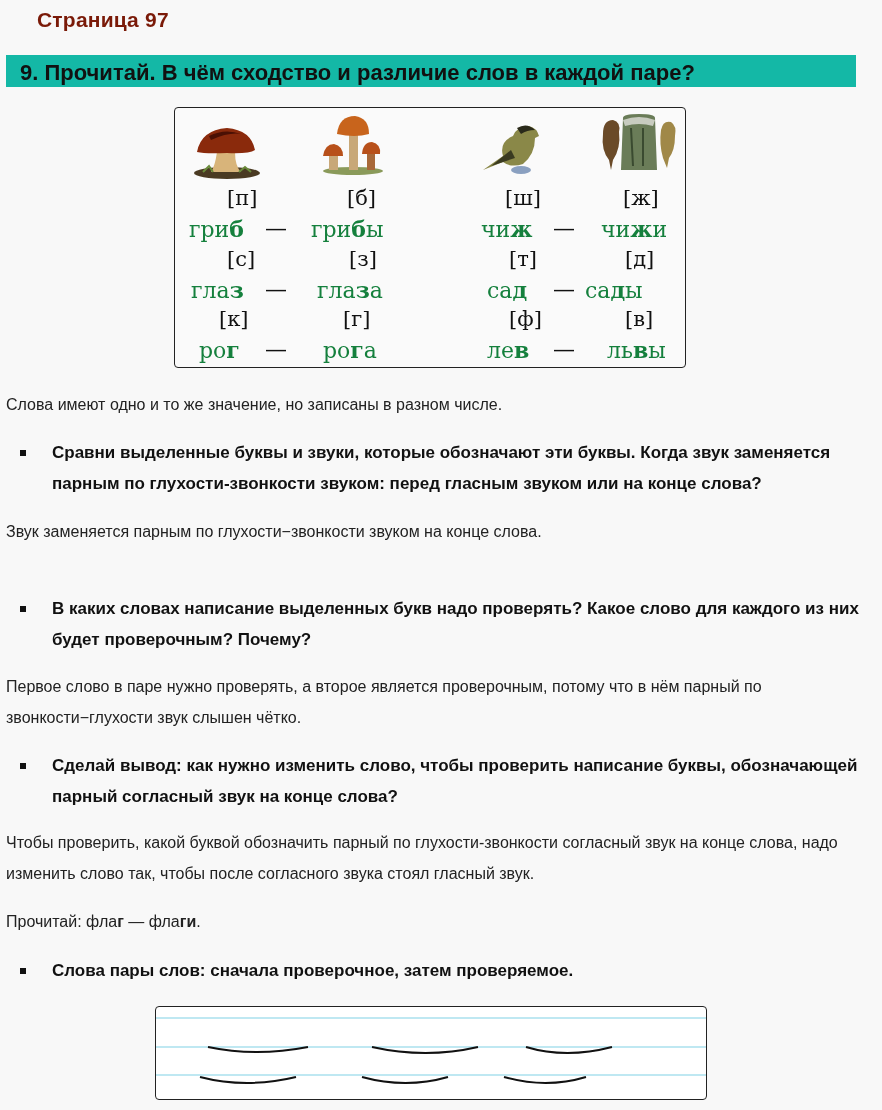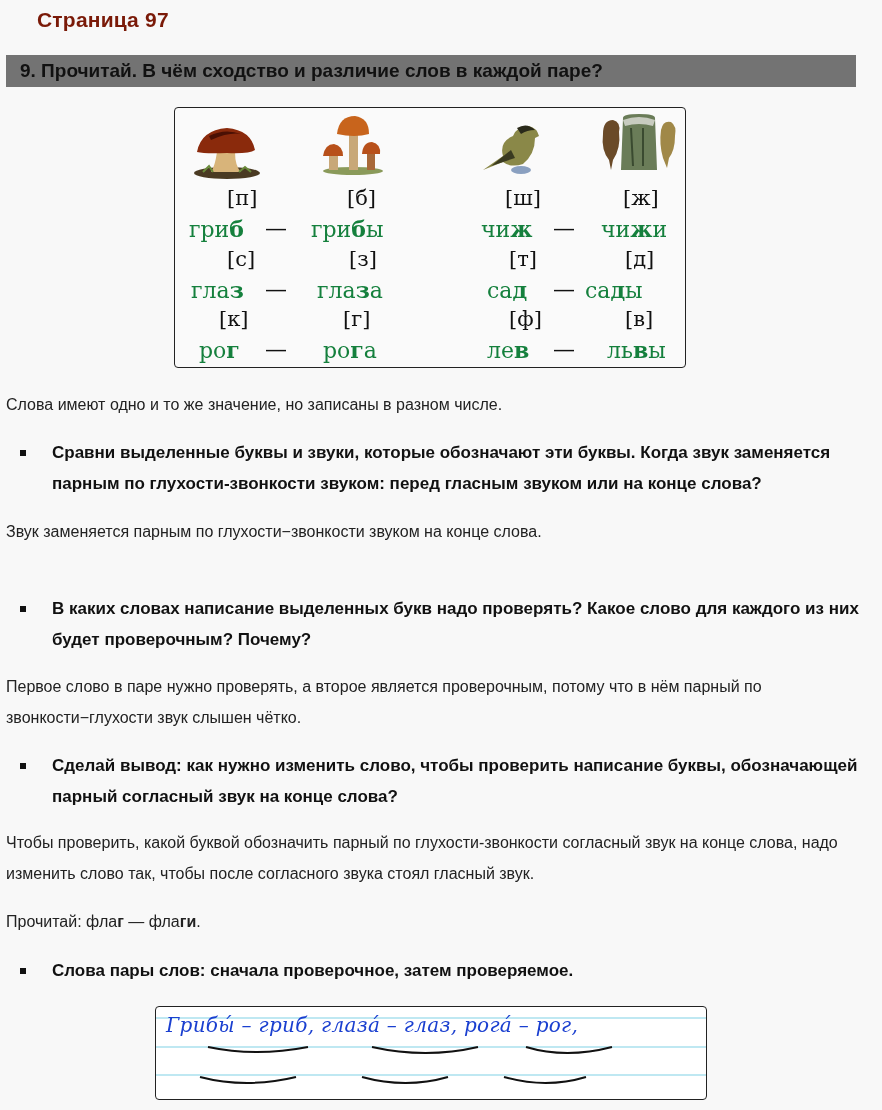--- a/index.html
+++ b/index.html
@@ -11,23 +11,23 @@
     position:relative;
   }
   .page-title {
     position:absolute; left:26px; top:8px;
     font-size:21px; font-weight:bold; color:#7a1a08;
     letter-spacing:0.2px;
     margin-left:11px;
   }
   .task-bar {
     position:absolute; left:6px; top:55px; width:850px; height:32px;
-    background:#737373;
+    background:#14b8a6;
     box-sizing:border-box; padding:5px 0 0 14px;
-    font-size:19px; font-weight:bold; color:#111;
+    font-size:22px; font-weight:bold; color:#111;
   }
   .figure {
     position:absolute; left:174px; top:107px; width:512px; height:261px;
     border:1.5px solid #222; border-radius:4px; background:#fafafa;
     box-sizing:border-box;
   }
   .figure .pic { position:absolute; }
   .wt { position:absolute; font-family:"DejaVu Serif","Liberation Serif",serif; font-size:22px; color:#15803d; white-space:nowrap; }
   .wt b { font-weight:bold; }
   .ph { position:absolute; font-family:"DejaVu Serif","Liberation Serif",serif; font-size:21px; color:#111; }
@@ -165,14 +165,13 @@
     <line x1="0" y1="11" x2="552" y2="11" stroke="#bfe8f2" stroke-width="2"></line>
     <line x1="0" y1="40" x2="552" y2="40" stroke="#bfe8f2" stroke-width="2"></line>
     <line x1="0" y1="68" x2="552" y2="68" stroke="#bfe8f2" stroke-width="2"></line>
     <path d="M52 40 Q100 50 152 40" stroke="#111" stroke-width="2" fill="none"></path>
     <path d="M216 40 Q270 52 322 40" stroke="#111" stroke-width="2" fill="none"></path>
     <path d="M370 40 Q410 52 456 40" stroke="#111" stroke-width="2" fill="none"></path>
     <path d="M44 70 Q90 82 140 70" stroke="#111" stroke-width="2" fill="none"></path>
     <path d="M206 70 Q250 82 292 70" stroke="#111" stroke-width="2" fill="none"></path>
     <path d="M348 70 Q390 82 430 70" stroke="#111" stroke-width="2" fill="none"></path>
   </svg>
-  <div style="position:absolute;left:10px;top:6px;font-family:'DejaVu Serif',serif;font-style:italic;font-size:20px;color:#1a3fd0;white-space:nowrap;letter-spacing:0.3px">Грибы́ – гриб, глаза́ – глаз, рога́ – рог,</div>
 </div>
 
 </body></html>

